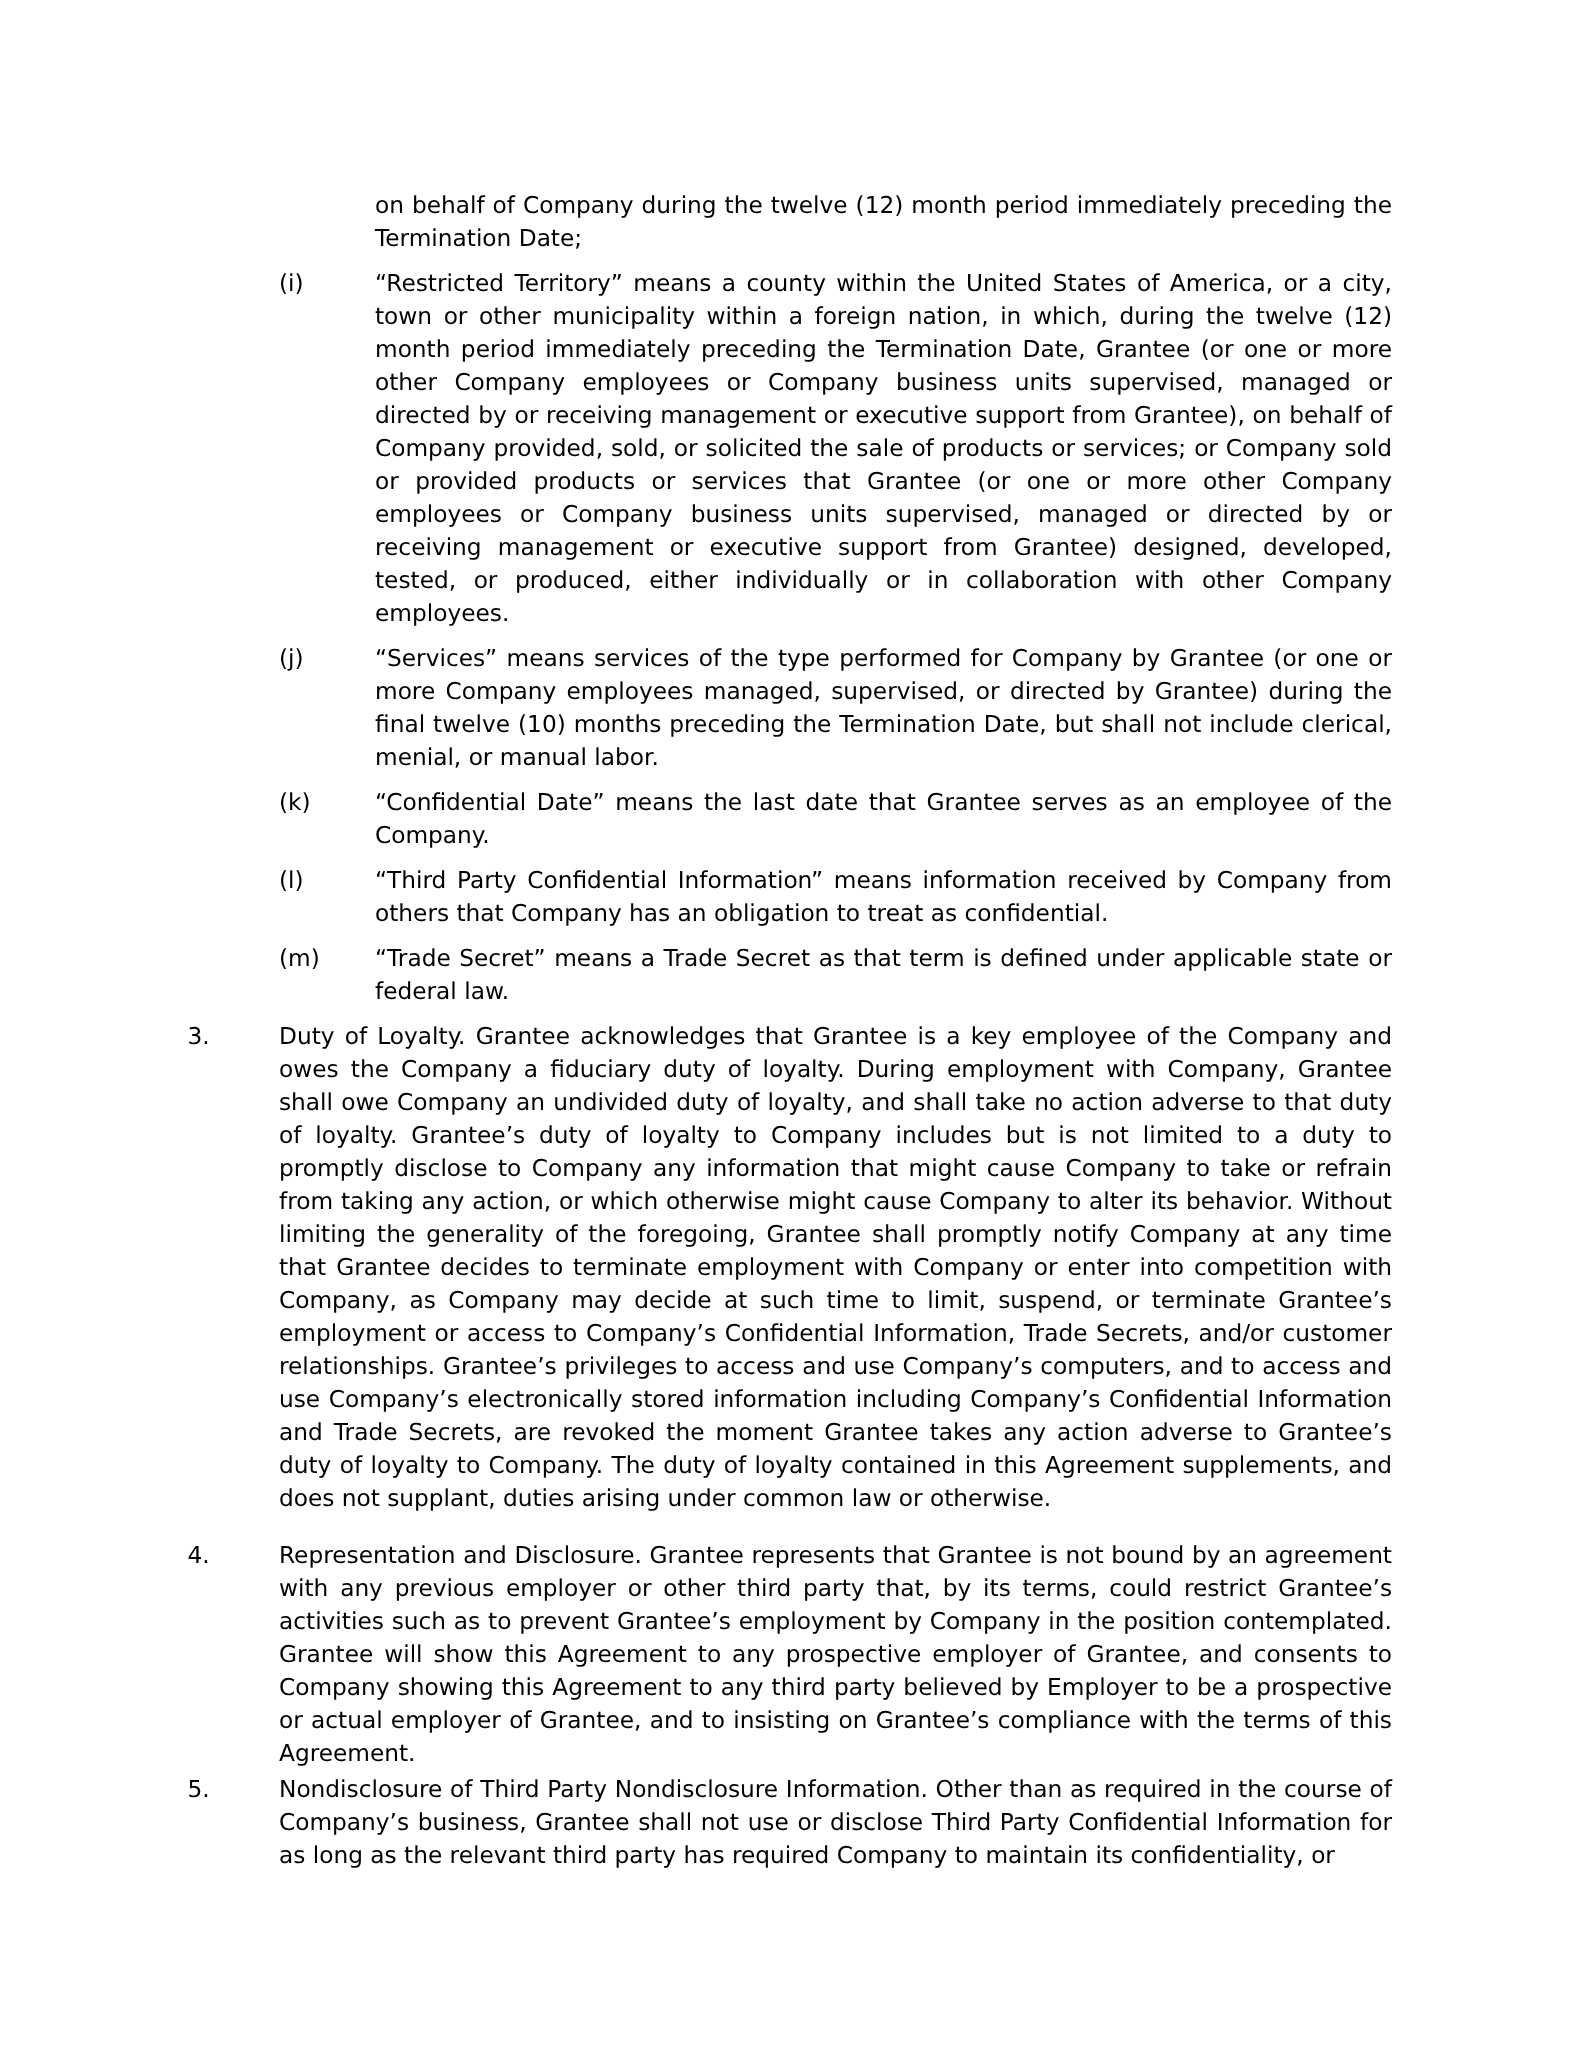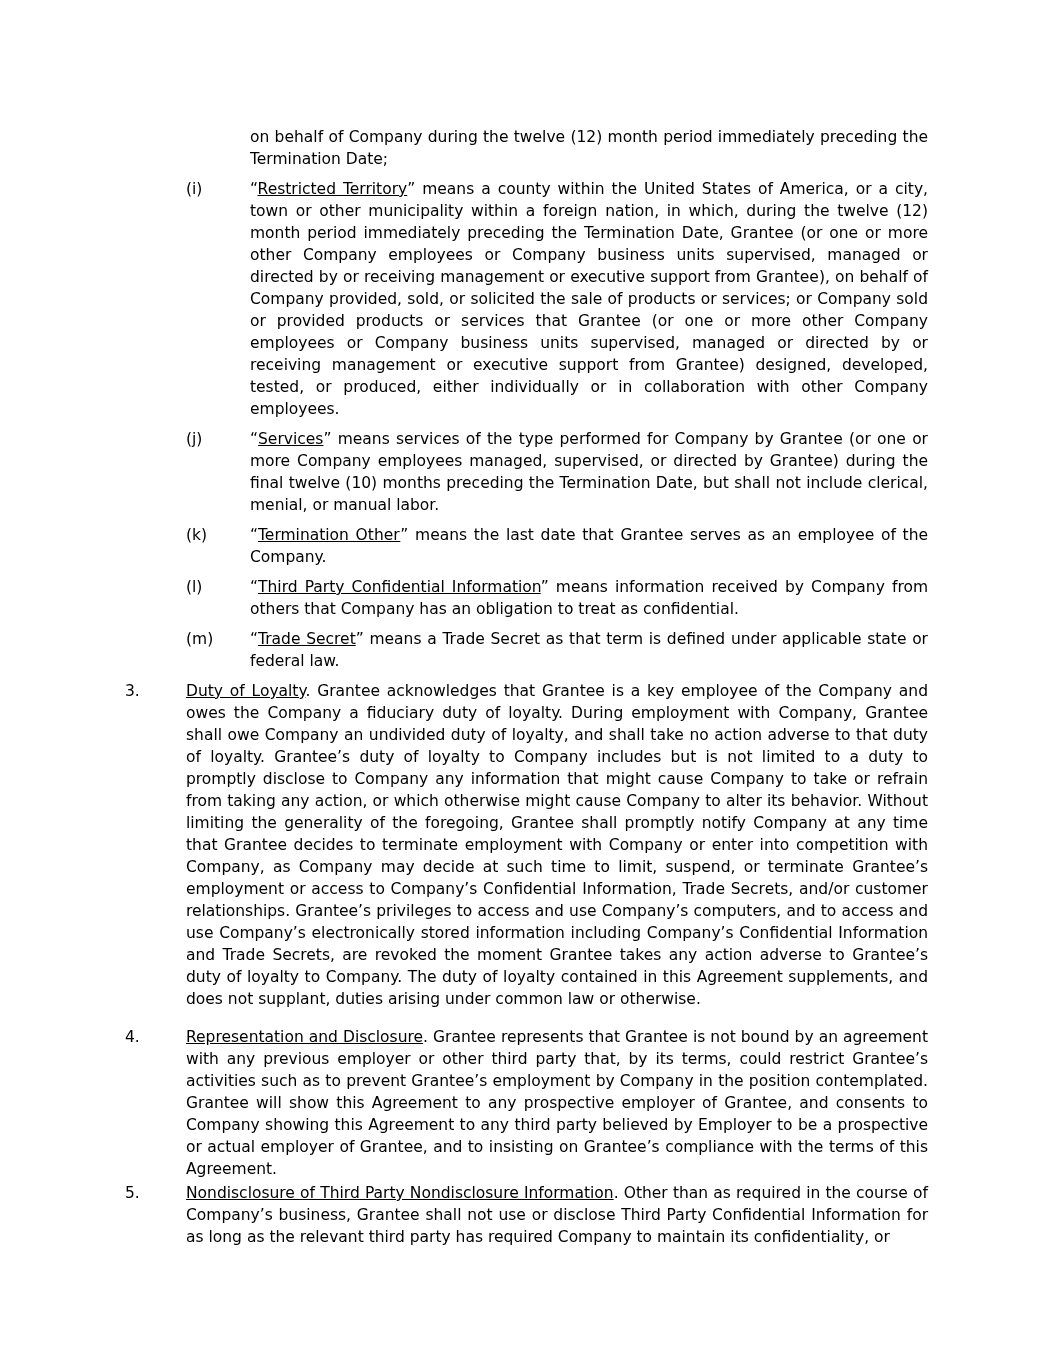--- a/index.html
+++ b/index.html
@@ -44,21 +44,21 @@
   .section { display: flex; }
   .sec-number {
     flex: 0 0 61px;
     width: 61px;
   }
   .sec-body {
     flex: 1;
     width: 742px;
     text-align: justify;
   }
-  .underlined-term { text-decoration: underline; }
+  .underlined-term { }
 </style>
 </head>
 <body>
 
 <div class="page">
   <div class="content">
 
     <p class="cont-para">
       <span>on behalf of Company during the twelve (12) month period immediately preceding the Termination Date;</span>
     </p>
@@ -68,21 +68,21 @@
       <div class="def-body"><span>“</span><span class="underlined-term">Restricted Territory</span><span>” means a county within the United States of America, or a city, town or other municipality within a foreign nation, in which, during the twelve (12) month period immediately preceding the Termination Date, Grantee (or one or more other Company employees or Company business units supervised, managed or directed by or receiving management or executive support from Grantee), on behalf of Company provided, sold, or solicited the sale of products or services; or Company sold or provided products or services that Grantee (or one or more other Company employees or Company business units supervised, managed or directed by or receiving management or executive support from Grantee) designed, developed, tested, or produced, either individually or in collaboration with other Company employees.</span></div>
     </div>
 
     <div class="def">
       <div class="def-marker">(j)</div>
       <div class="def-body"><span>“</span><span class="underlined-term">Services</span><span>” means services of the type performed for Company by Grantee (or one or more Company employees managed, supervised, or directed by Grantee) during the final twelve (10) months preceding the Termination Date, but shall not include clerical, menial, or manual labor.</span></div>
     </div>
 
     <div class="def">
       <div class="def-marker">(k)</div>
-      <div class="def-body"><span>“</span><span class="underlined-term">Termination Other</span><span>” means the last date that Grantee serves as an employee of the Company.</span></div>
+      <div class="def-body"><span>“</span><span class="underlined-term">Confidential Date</span><span>” means the last date that Grantee serves as an employee of the Company.</span></div>
     </div>
 
     <div class="def">
       <div class="def-marker">(l)</div>
       <div class="def-body"><span>“</span><span class="underlined-term">Third Party Confidential Information</span><span>” means information received by Company from others that Company has an obligation to treat as confidential.</span></div>
     </div>
 
     <div class="def">
       <div class="def-marker">(m)</div>
       <div class="def-body"><span>“</span><span class="underlined-term">Trade Secret</span><span>” means a Trade Secret as that term is defined under applicable state or federal law.</span></div>

